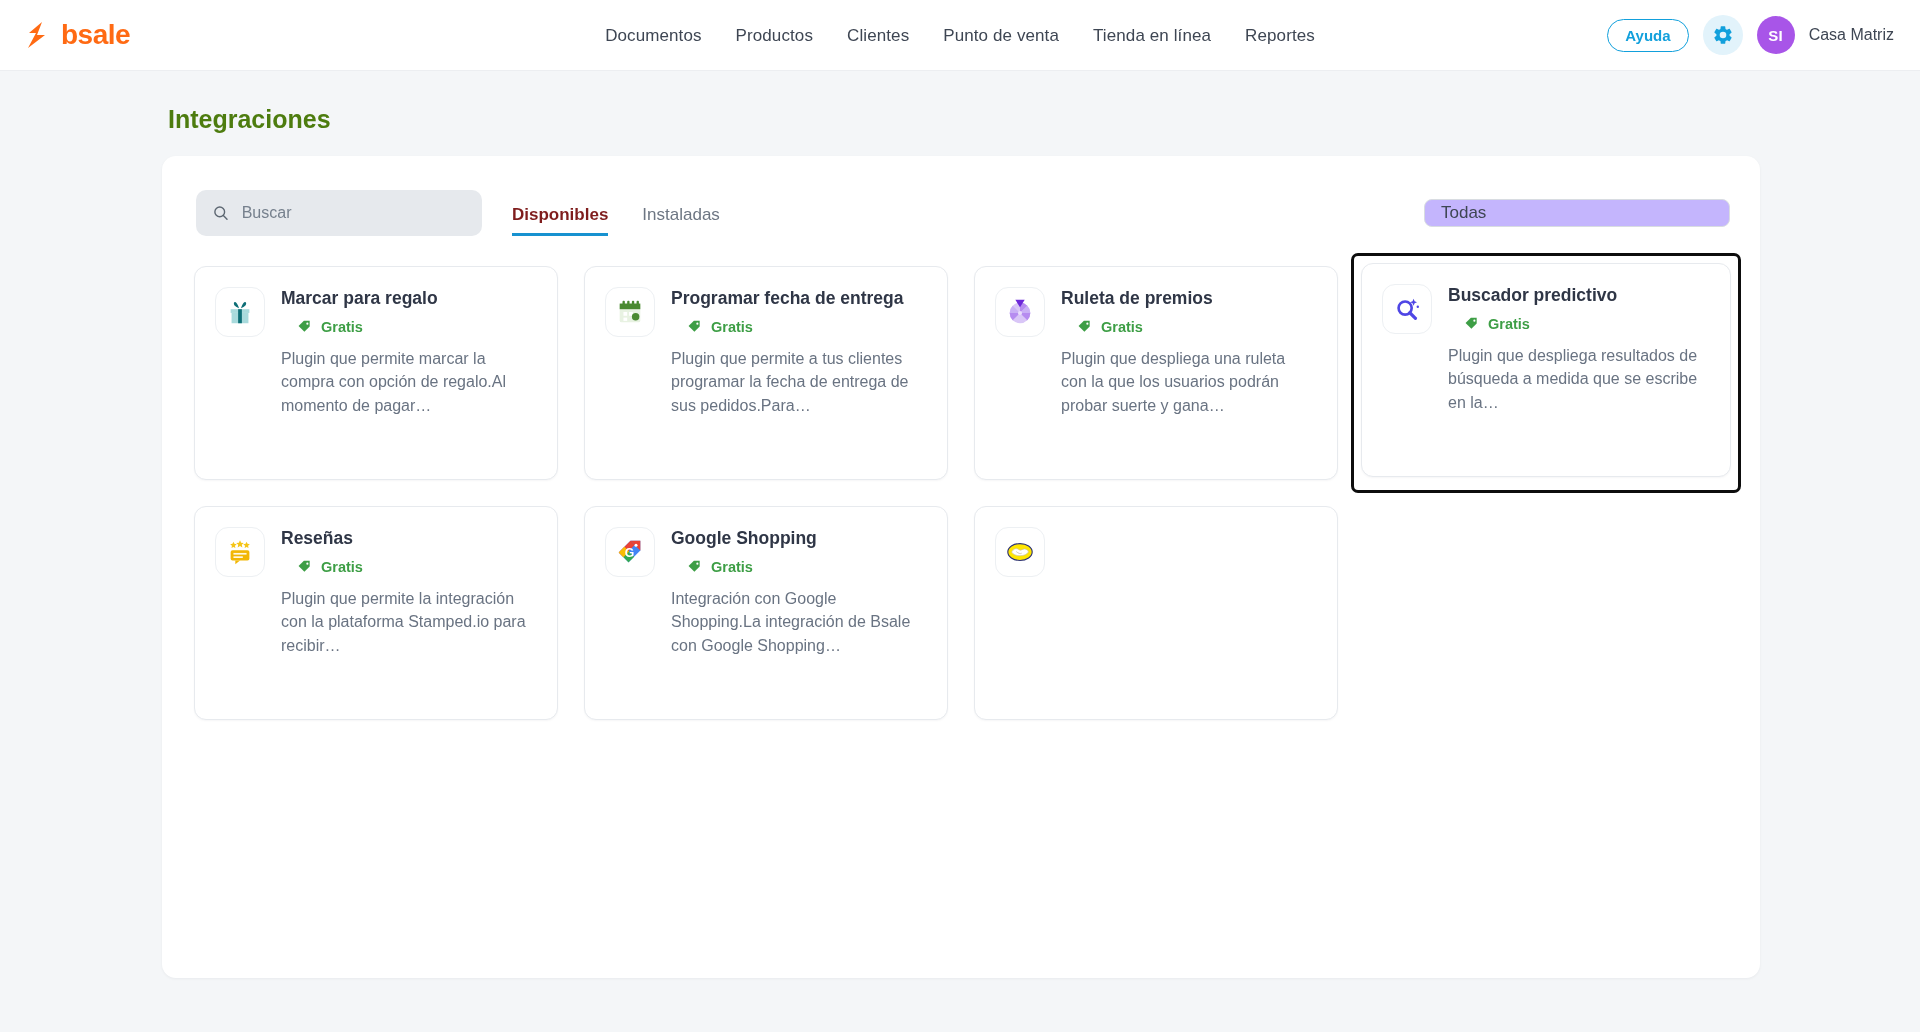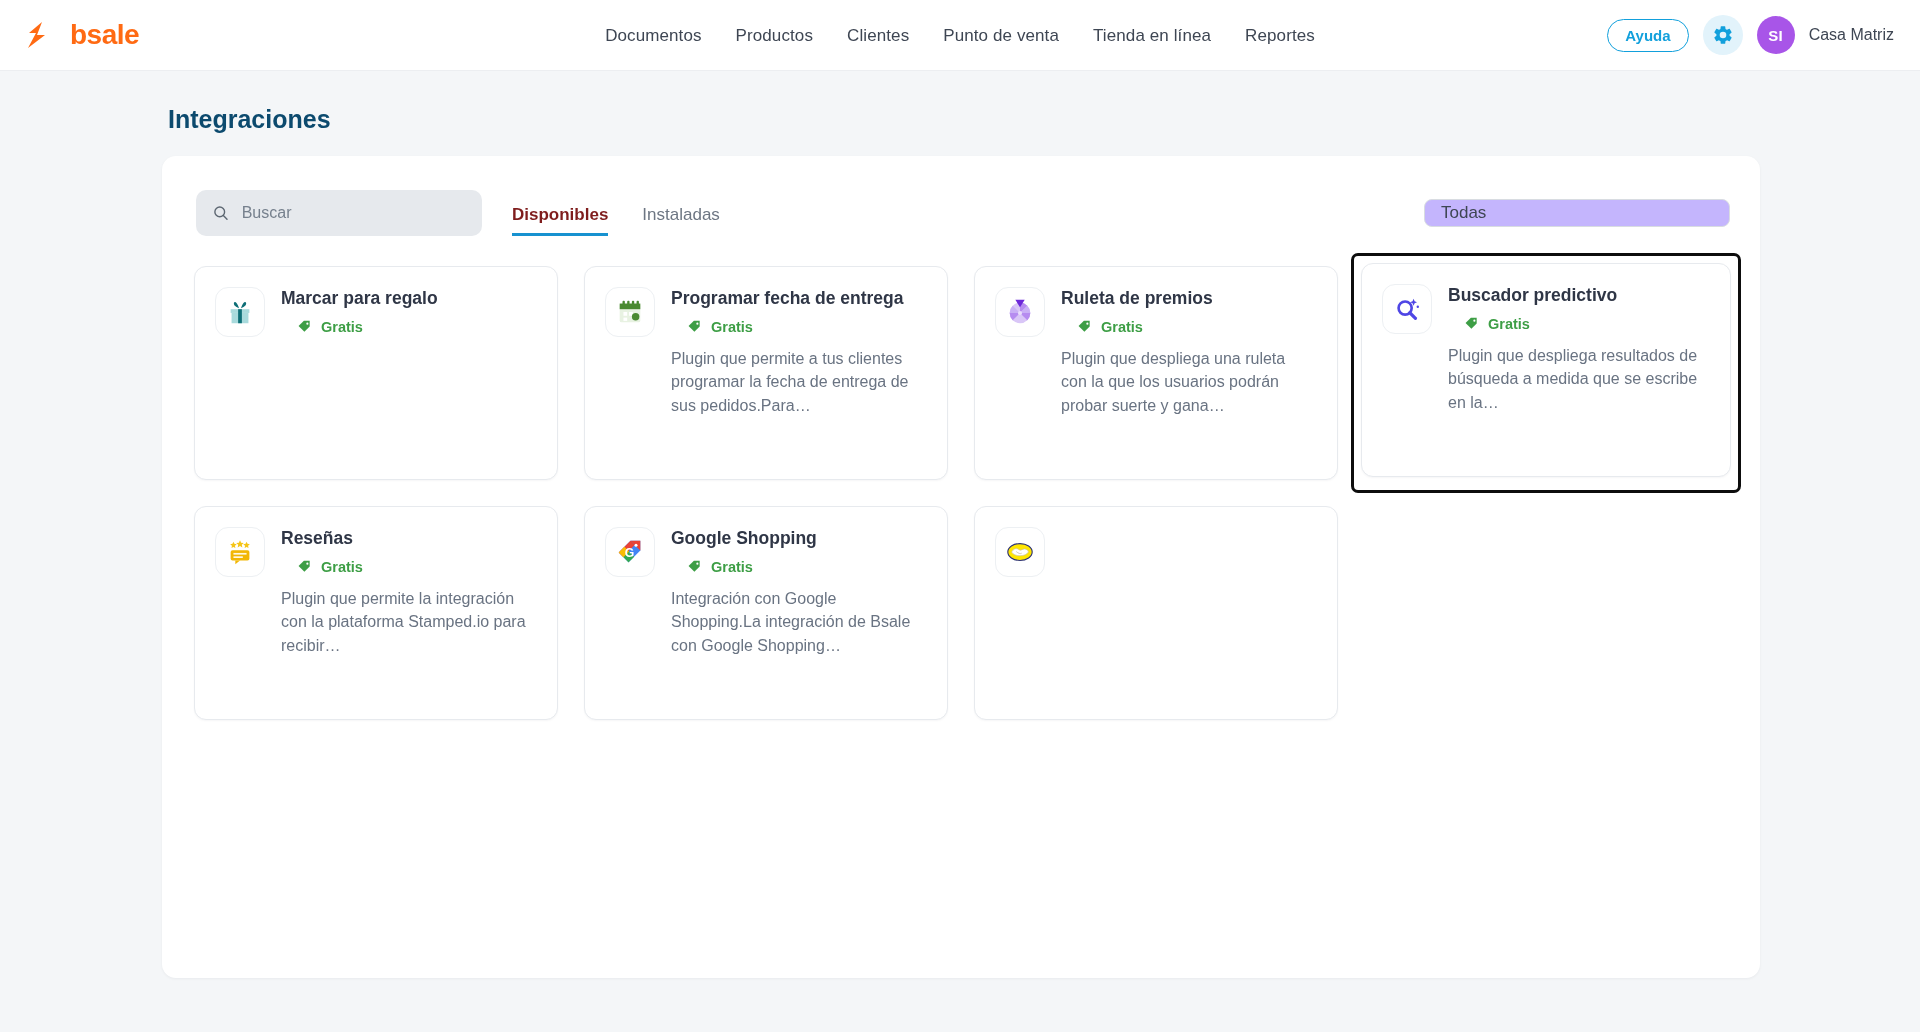--- a/index.html
+++ b/index.html
@@ -13,21 +13,21 @@
   
   .topbar {
     height: 71px;
     background: #ffffff;
     border-bottom: 1px solid #eceef1;
     display: flex;
     align-items: center;
     padding: 0 26px 0 24px;
     position: relative;
   }
-  .brand { display: flex; align-items: center; gap: 20px; }
+  .brand { display: flex; align-items: center; gap: 11px; }
   .brand-mark { width: 26px; height: 28px; display: block; }
   .brand-word {
     font-size: 28px; font-weight: 700; color: #ff6a13;
     letter-spacing: -0.5px; line-height: 1;
   }
 
   .mainnav {
     position: absolute;
     left: 50%; top: 0;
     transform: translateX(-50%);
@@ -58,21 +58,21 @@
     width: 38px; height: 38px; border-radius: 50%;
     background: #a855e8; color: #fff;
     display: flex; align-items: center; justify-content: center;
     font-size: 15px; font-weight: 700; letter-spacing: .4px;
   }
   .branch-name { font-size: 16px; color: #3e4653; }
 
   
   .page { padding: 34px 0 0 0; }
   .page-title {
-    font-size: 25px; font-weight: 700; color: #0c4a6e;
+    font-size: 25px; font-weight: 700; color: #4d7c0f;
     margin: 0 0 22px 168px;
   }
 
   .panel {
     background: #fff;
     margin: 0 160px 0 162px;
     border-radius: 14px;
     min-height: 822px;
     padding: 26px 30px 30px 30px;
     box-shadow: 0 1px 3px rgba(16,24,40,.05);
@@ -242,20 +242,21 @@
           </div>
           <div class="card-body">
             <div class="card-title">Marcar para regalo</div>
             <div class="price-row">
               <svg width="15" height="15" viewBox="0 0 24 24">
                 <path d="M2.5 11.2 11 2.7h9.3v9.3l-8.5 8.5z" fill="#3d9e45"></path>
                 <circle cx="16.6" cy="7.4" r="1.7" fill="#ffffff"></circle>
               </svg>
               <span class="price-label">Gratis</span>
             </div>
+            <div class="card-desc">Plugin que permite marcar la compra con opción de regalo.Al momento de pagar…</div>
           </div>
         </div>
       </div>
 
       <div class="card-slot">
         <div class="card">
           <div class="icon-tile">
             <svg width="30" height="30" viewBox="0 0 32 32">
               <rect x="5" y="7" width="22" height="20" rx="2" fill="#e8f2e2"></rect>
               <rect x="5" y="7" width="22" height="6" fill="#4a8a31"></rect>

